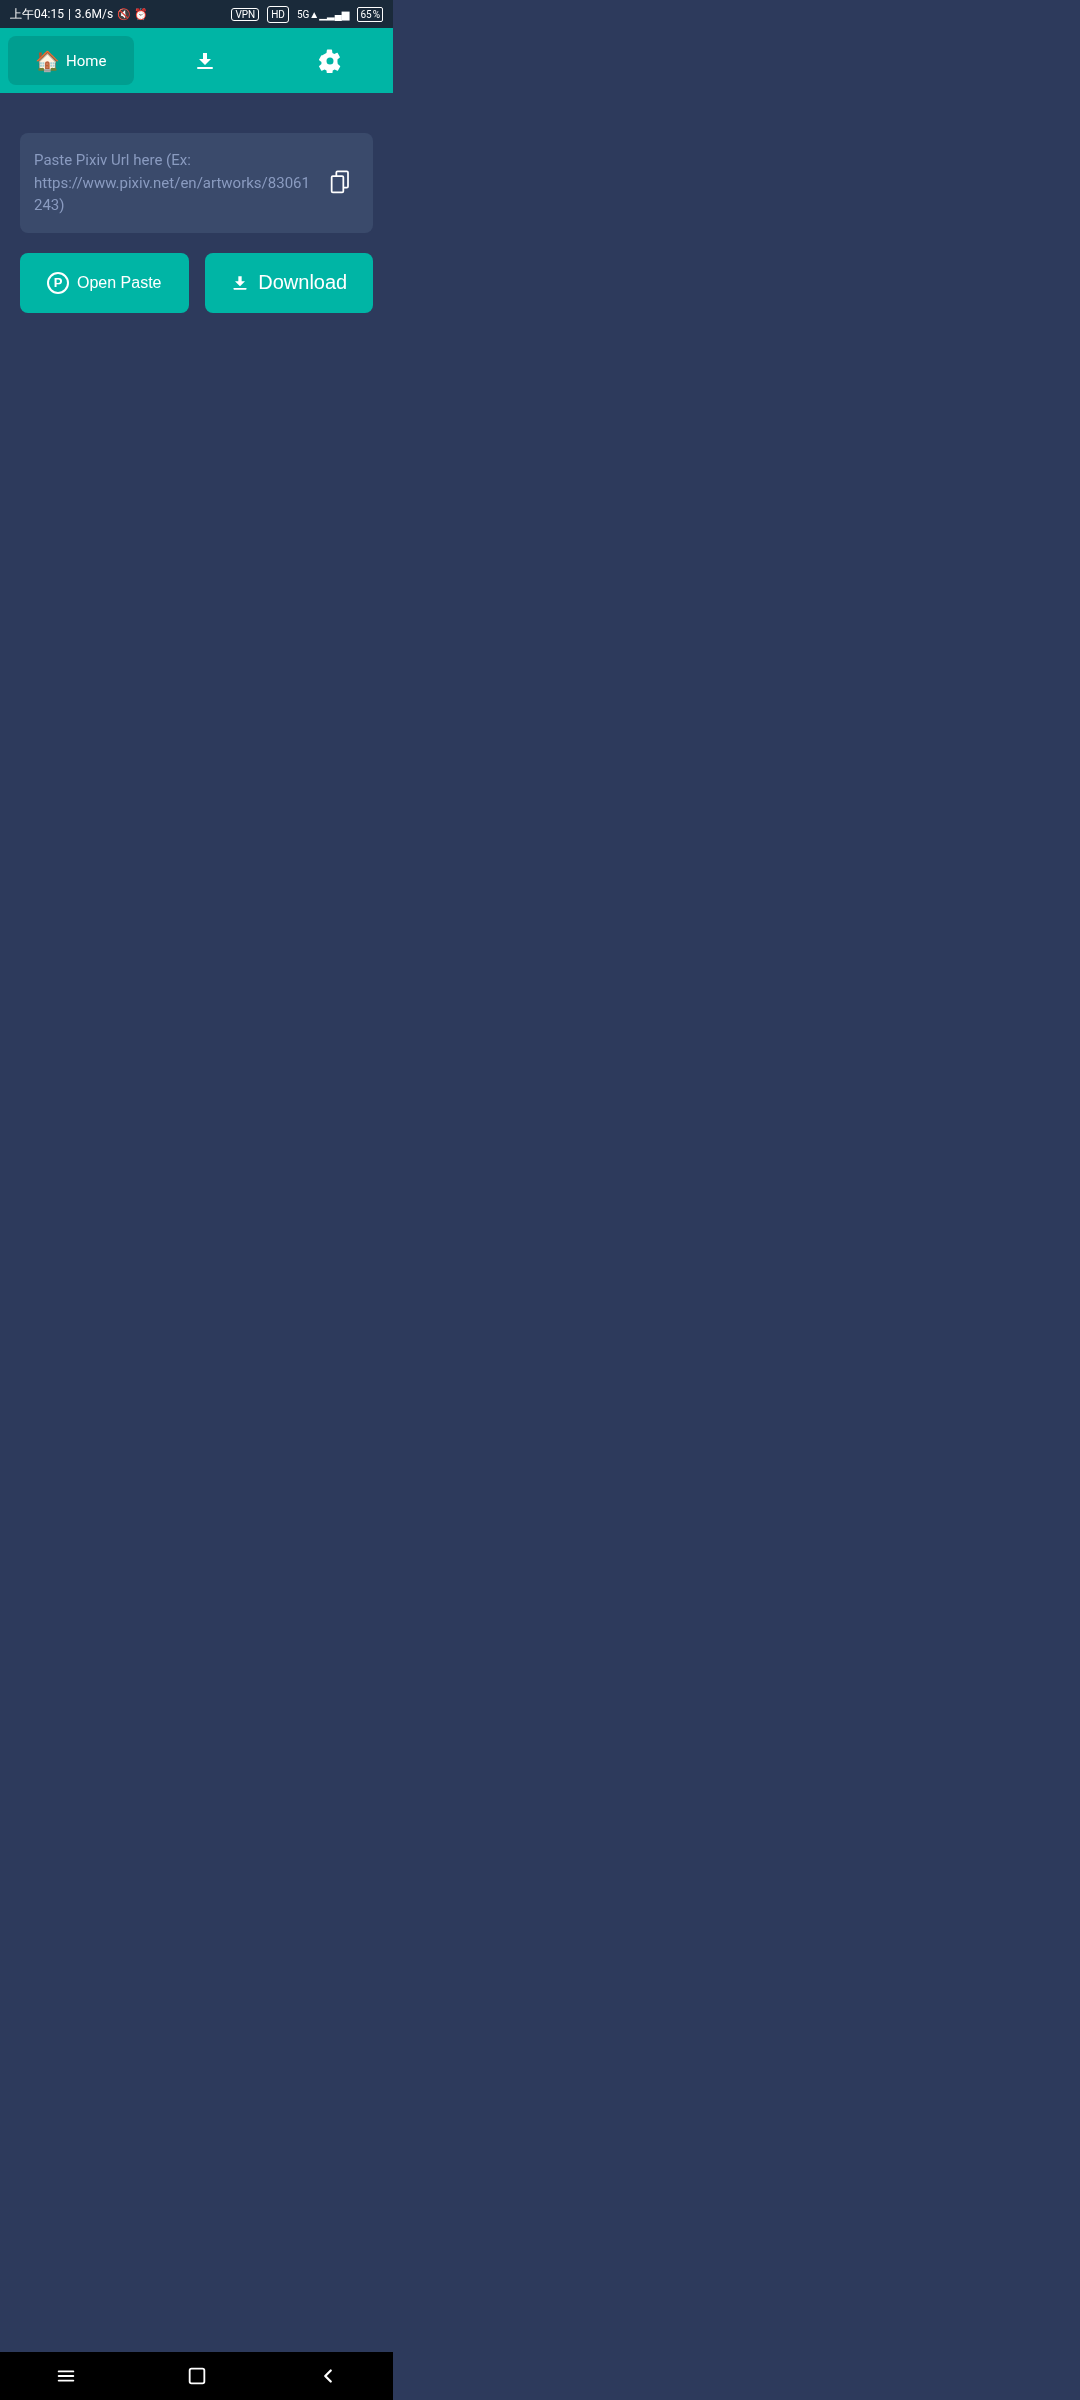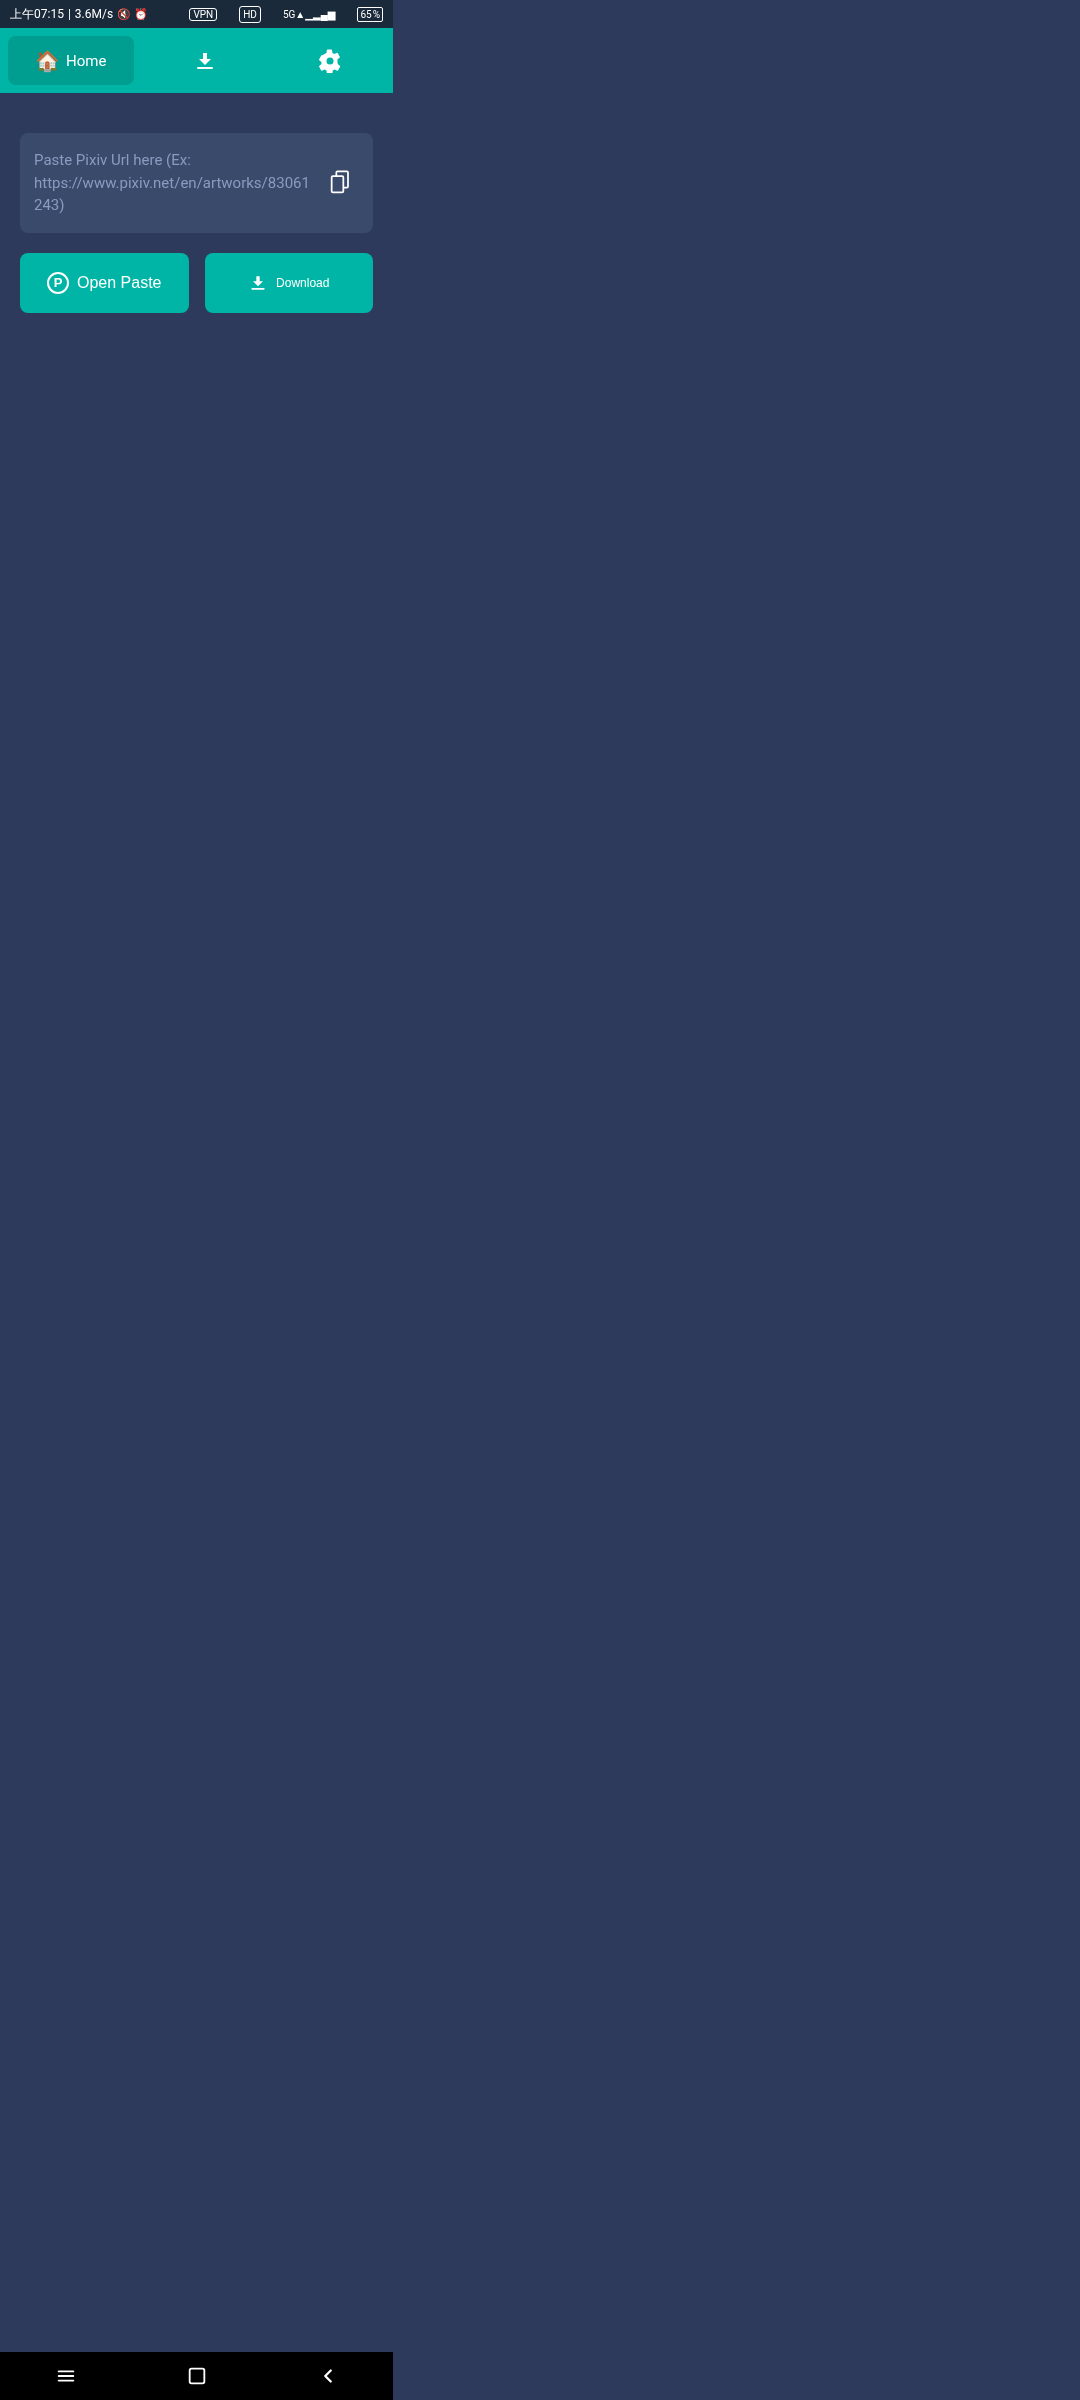--- a/index.html
+++ b/index.html
@@ -31,21 +31,21 @@
 
     .status-left {
       display: flex;
       align-items: center;
       gap: 4px;
     }
 
     .status-right {
       display: flex;
       align-items: center;
-      gap: 22px;
+      gap: 8px;
     }
 
     .battery-icon {
       display: inline-flex;
       align-items: center;
       border: 1.5px solid white;
       border-radius: 2px;
       padding: 1px 2px;
       font-size: 10px;
       gap: 1px;
@@ -156,21 +156,21 @@
       gap: 8px;
     }
 
     .btn-download {
       flex: 1;
       background-color: #00b5a5;
       color: white;
       border: none;
       border-radius: 8px;
       height: 60px;
-      font-size: 12px;
+      font-size: 20px;
       font-weight: 500;
       cursor: pointer;
       display: flex;
       align-items: center;
       justify-content: center;
       gap: 8px;
     }
 
     
     .bottom-nav {
@@ -207,21 +207,21 @@
     .icon-download-sm {
       width: 20px;
       height: 20px;
     }
   </style>
 </head>
 <body>
 
 <div class="status-bar">
   <div class="status-left">
-    <span>上午07:15</span>
+    <span>上午04:15</span>
     <span>|</span>
     <span>3.6M/s</span>
 
     <span style="font-size:11px;">🔇</span>
 
     <span style="font-size:11px;">⏰</span>
   </div>
   <div class="status-right">
     <span style="border:1.5px solid white; border-radius:3px; padding:0 3px; font-size:10px;">VPN</span>
     <span style="border:1.5px solid white; border-radius:3px; padding:2px 3px; font-size:10px;">HD</span>

